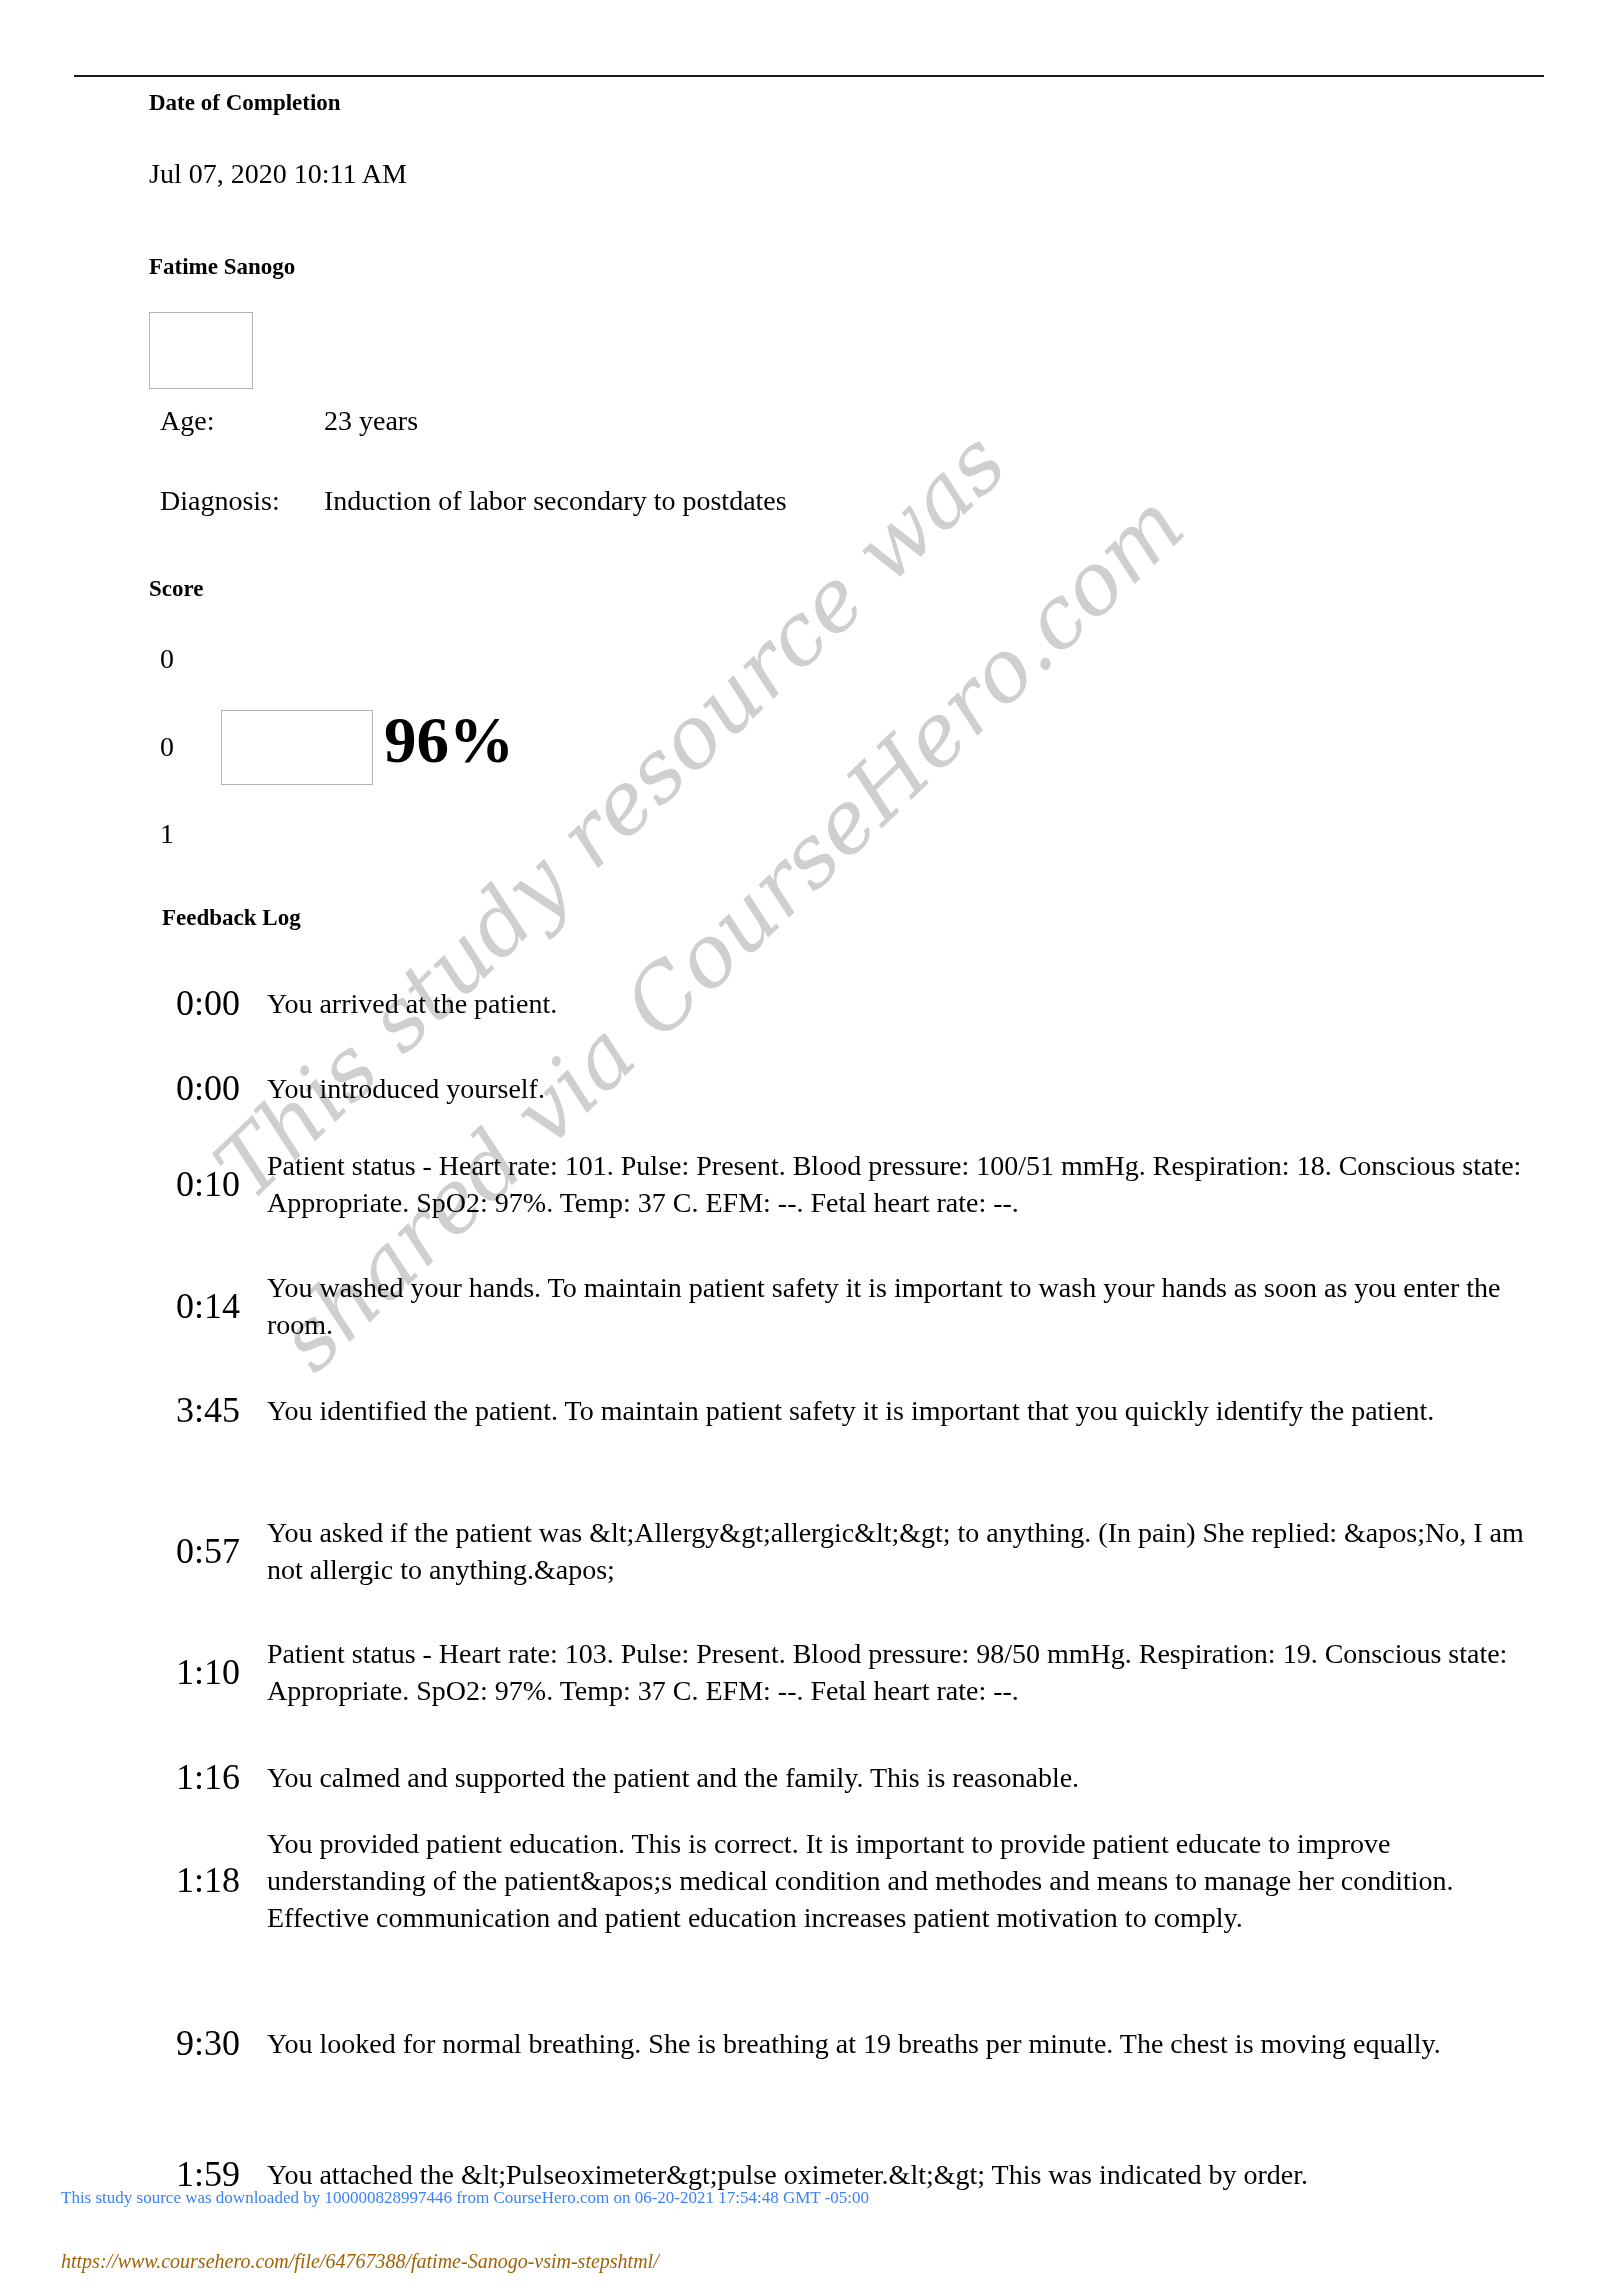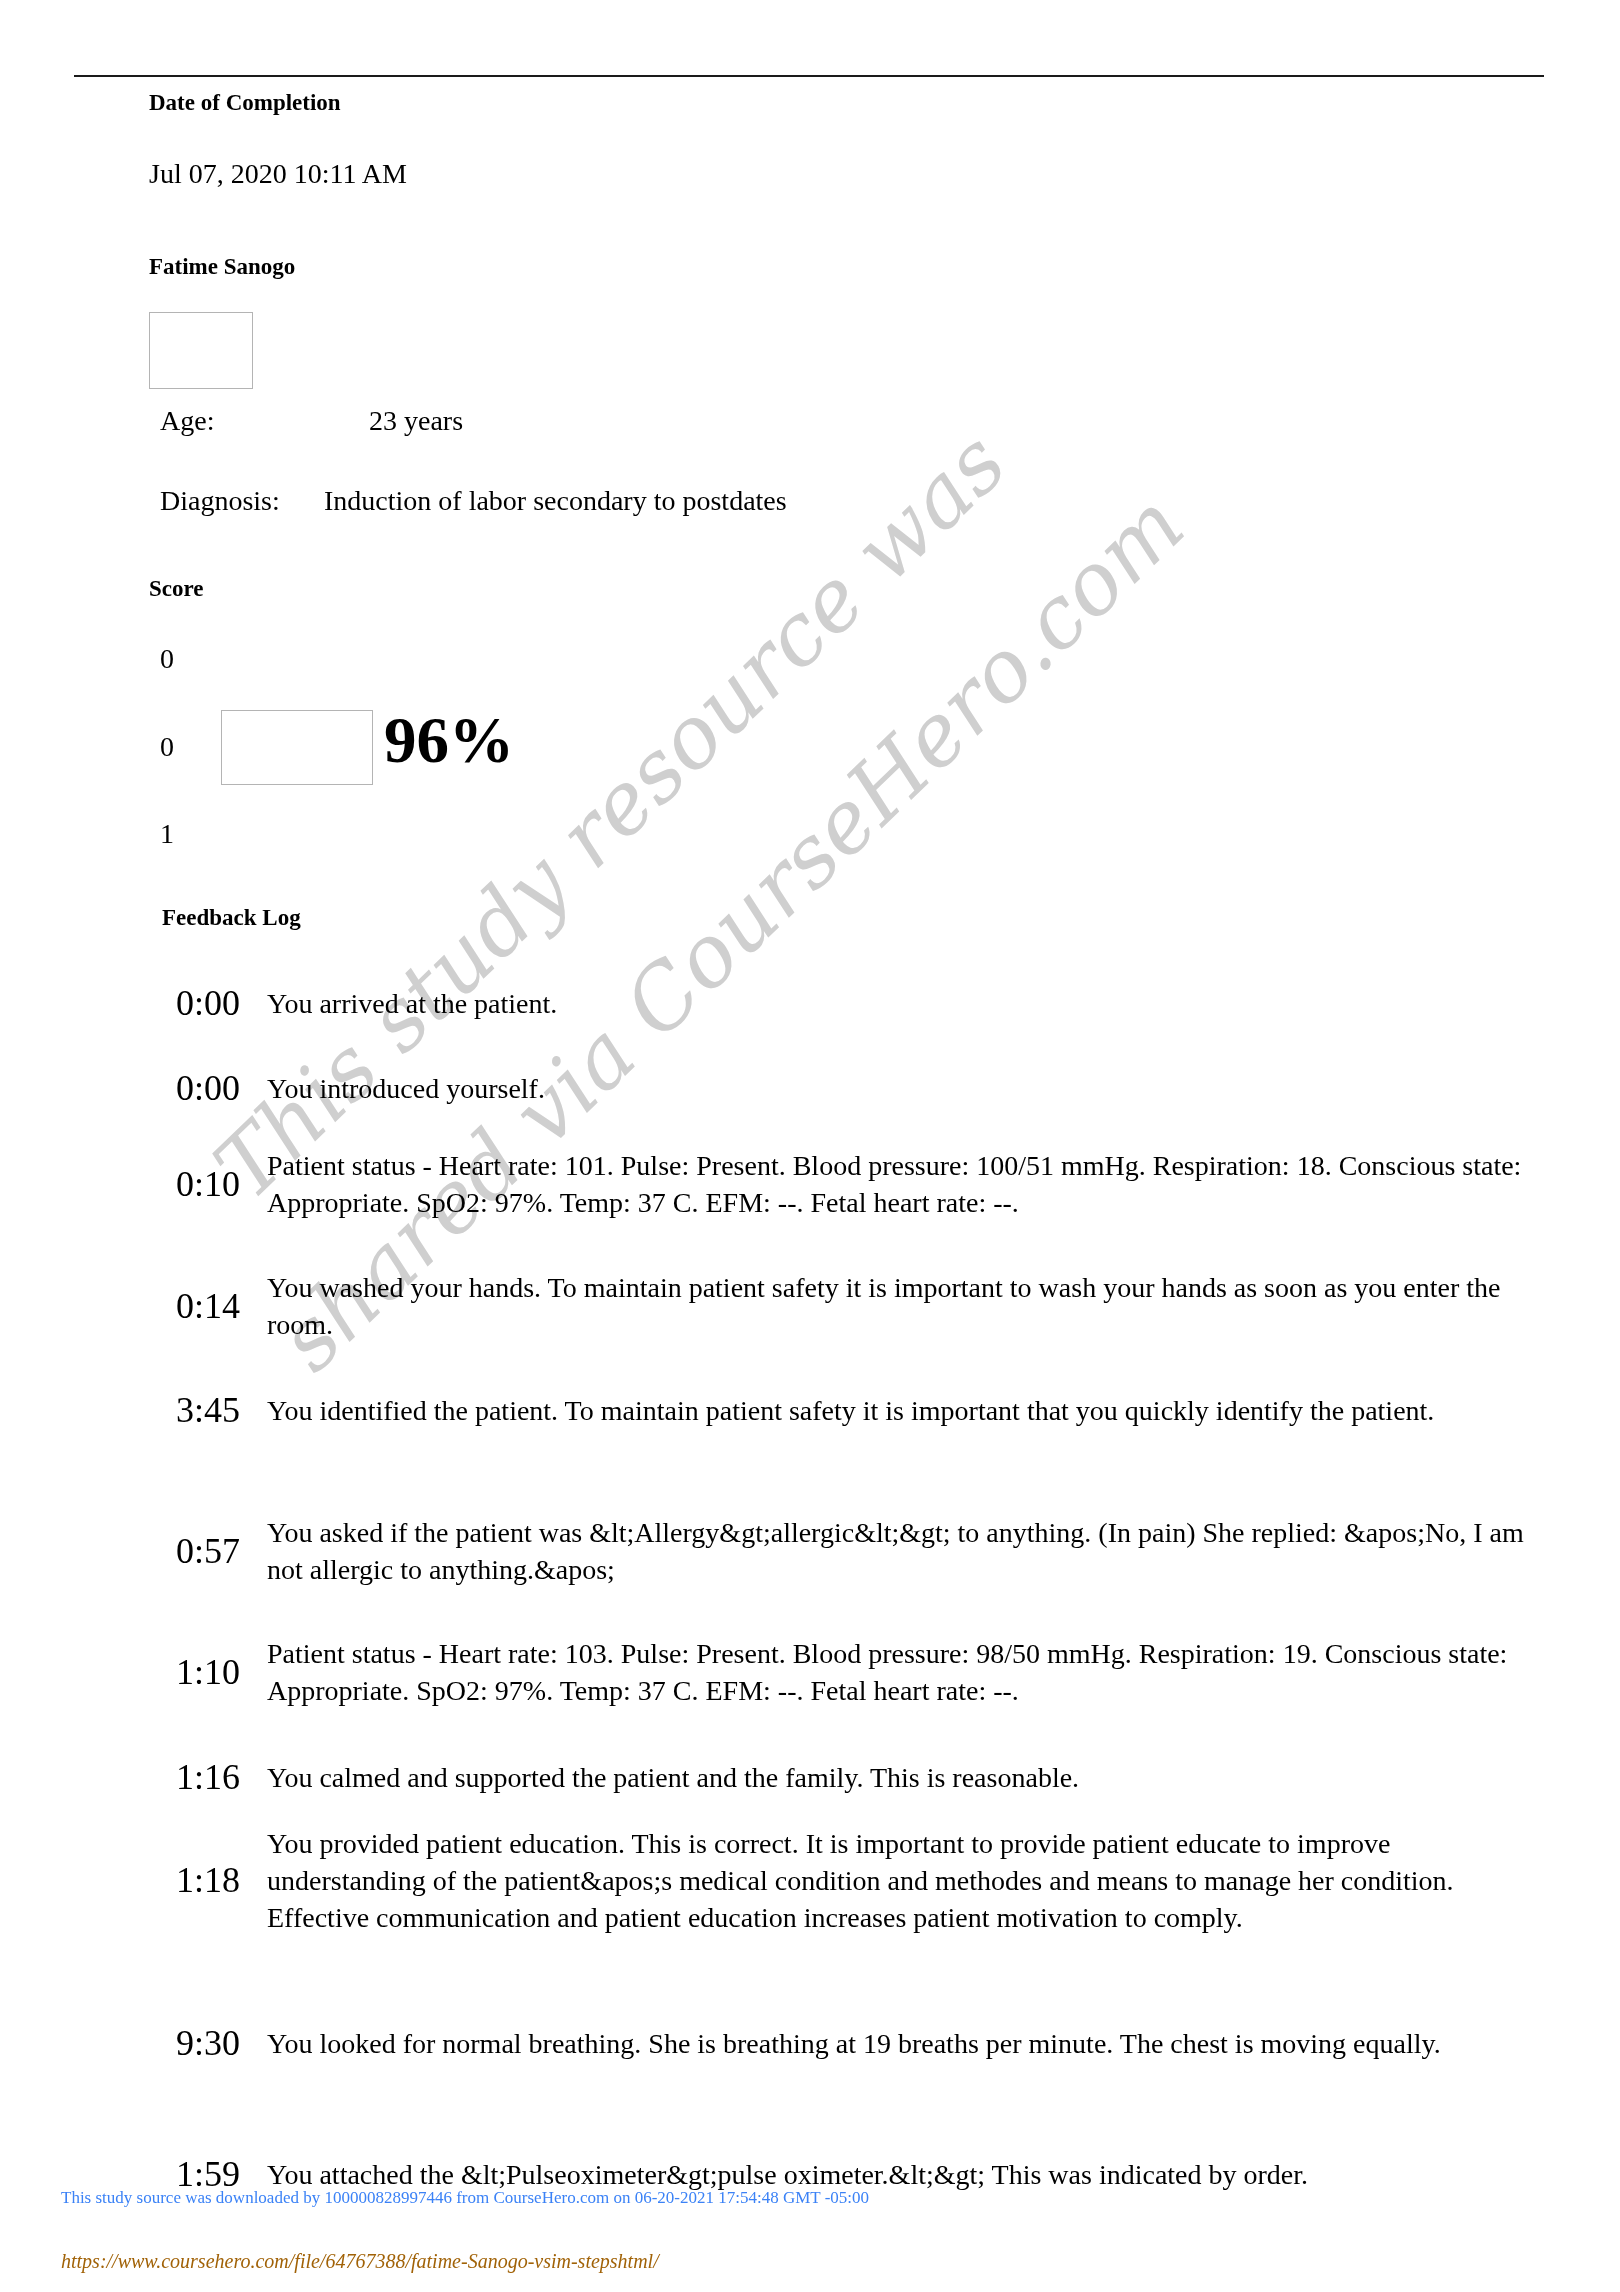--- a/index.html
+++ b/index.html
@@ -80,21 +80,21 @@
     <div class="top-rule"></div>
 
     <div class="h-title" style="left:149px;top:90px;">Date of Completion</div>
     <div class="body-text" style="left:149px;top:155px;">Jul 07, 2020 10:11 AM</div>
 
     <div class="h-title" style="left:149px;top:254px;">Fatime Sanogo</div>
 
     <div class="photo-box"></div>
 
     <div class="body-text" style="left:160px;top:402px;">Age:</div>
-    <div class="body-text" style="left:324px;top:402px;margin-left:45px;">23 years</div>
+    <div class="body-text" style="left:324px;top:402px;">23 years</div>
 
     <div class="body-text" style="left:160px;top:482px;">Diagnosis:</div>
     <div class="body-text" style="left:324px;top:482px;">Induction of labor secondary to postdates</div>
 
     <div class="h-title" style="left:149px;top:576px;">Score</div>
 
     <div class="body-text" style="left:160px;top:640px;">0</div>
     <div class="body-text" style="left:160px;top:728px;">0</div>
     <div class="score-box"></div>
     <div class="score-pct">96%</div>

